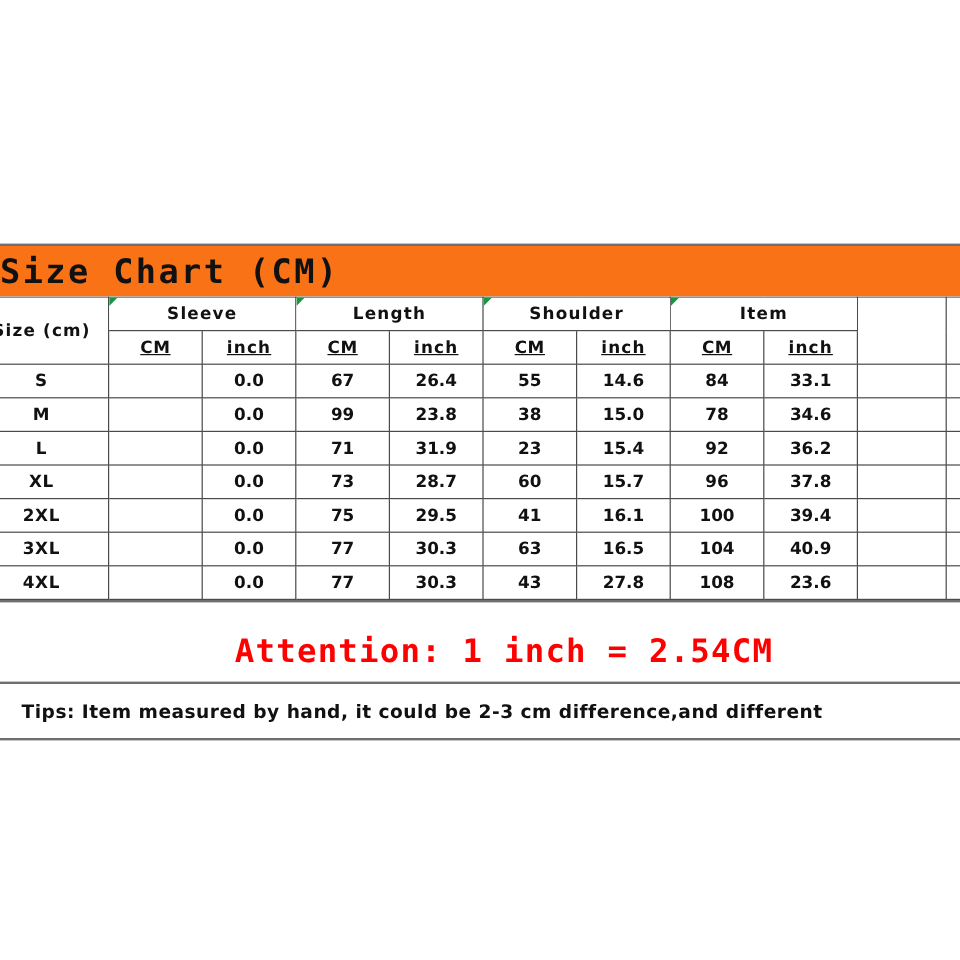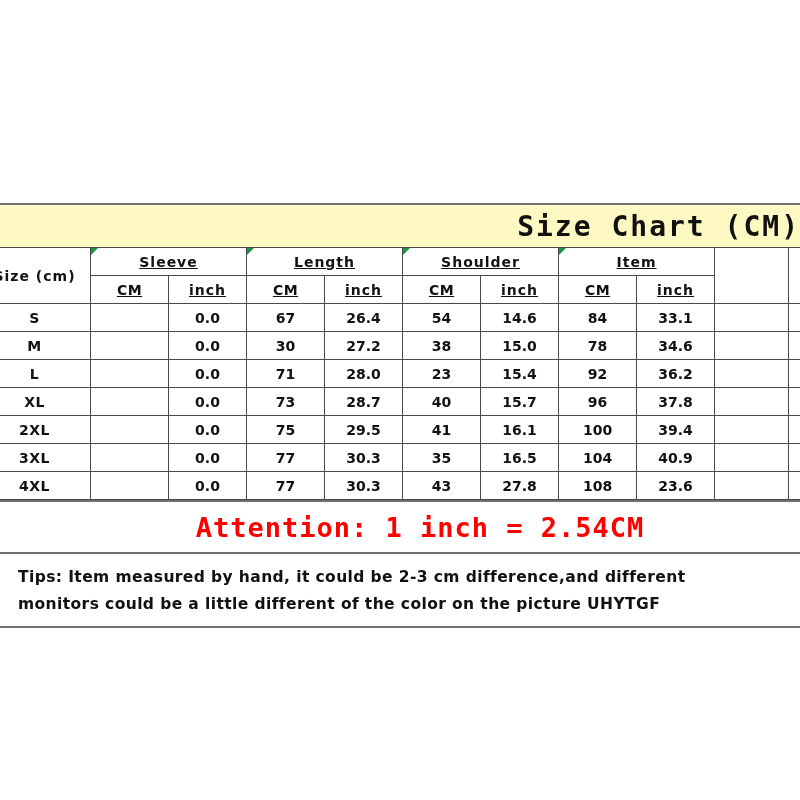--- a/index.html
+++ b/index.html
@@ -36,22 +36,22 @@
   .rule {
     width: 800px;
     height: 2px;
     background: #6f6f6f;
   }
 
   .title-row {
     height: 42px;
     display: flex;
     align-items: center;
-    justify-content: flex-end;
-    background: #fef9c3;
+    justify-content: flex-start;
+    background: #f97316;
   }
   .title-text {
     font-family: "DejaVu Sans Mono", "Liberation Mono", monospace;
     font-size: 28px;
     font-weight: 700;
     color: #111111;
     letter-spacing: 2px;
     white-space: nowrap;
   }
 
@@ -95,21 +95,20 @@
   .c-pad   { width: 74px; }
 
   
   .grp-head {
     height: 44px;
     font-family: "DejaVu Sans", "Liberation Sans", sans-serif;
     font-size: 15px;
     font-weight: 700;
     letter-spacing: 1px;
     position: relative;
-    text-decoration: underline;
   }
   
   .grp-head.marked::before {
     content: "";
     position: absolute;
     left: 0;
     top: 0;
     width: 0;
     height: 0;
     border-top: 7px solid #1a9641;
@@ -143,20 +142,21 @@
 
   .blank-cell { background: #ffffff; }
 
   
   .attention-row {
     height: 50px;
     display: flex;
     align-items: center;
     justify-content: center;
     background: #ffffff;
+    margin-top: 16px;
   }
   .attention-text {
     font-family: "DejaVu Sans Mono", "Liberation Mono", monospace;
     font-size: 27px;
     font-weight: 700;
     color: #ff0000;
     letter-spacing: 1px;
     white-space: nowrap;
     padding-left: 40px;
   }
@@ -226,60 +226,60 @@
               <th class="unit-head">inch</th>
             </tr>
           </thead>
           <tbody>
               <tr>
                 <td class="size-label">S</td>
                 <td></td>
                 <td>0.0</td>
                 <td>67</td>
                 <td>26.4</td>
-                <td>54</td>
+                <td>55</td>
                 <td>14.6</td>
                 <td>84</td>
                 <td>33.1</td>
                 <td class="blank-cell"></td>
                 <td class="blank-cell"></td>
               </tr>
               <tr>
                 <td class="size-label">M</td>
                 <td></td>
                 <td>0.0</td>
-                <td>30</td>
-                <td>27.2</td>
+                <td>99</td>
+                <td>23.8</td>
                 <td>38</td>
                 <td>15.0</td>
                 <td>78</td>
                 <td>34.6</td>
                 <td class="blank-cell"></td>
                 <td class="blank-cell"></td>
               </tr>
               <tr>
                 <td class="size-label">L</td>
                 <td></td>
                 <td>0.0</td>
                 <td>71</td>
-                <td>28.0</td>
+                <td>31.9</td>
                 <td>23</td>
                 <td>15.4</td>
                 <td>92</td>
                 <td>36.2</td>
                 <td class="blank-cell"></td>
                 <td class="blank-cell"></td>
               </tr>
               <tr>
                 <td class="size-label">XL</td>
                 <td></td>
                 <td>0.0</td>
                 <td>73</td>
                 <td>28.7</td>
-                <td>40</td>
+                <td>60</td>
                 <td>15.7</td>
                 <td>96</td>
                 <td>37.8</td>
                 <td class="blank-cell"></td>
                 <td class="blank-cell"></td>
               </tr>
               <tr>
                 <td class="size-label">2XL</td>
                 <td></td>
                 <td>0.0</td>
@@ -291,21 +291,21 @@
                 <td>39.4</td>
                 <td class="blank-cell"></td>
                 <td class="blank-cell"></td>
               </tr>
               <tr>
                 <td class="size-label">3XL</td>
                 <td></td>
                 <td>0.0</td>
                 <td>77</td>
                 <td>30.3</td>
-                <td>35</td>
+                <td>63</td>
                 <td>16.5</td>
                 <td>104</td>
                 <td>40.9</td>
                 <td class="blank-cell"></td>
                 <td class="blank-cell"></td>
               </tr>
               <tr>
                 <td class="size-label">4XL</td>
                 <td></td>
                 <td>0.0</td>
@@ -326,20 +326,19 @@
     <div class="rule"></div>
 
     <div class="attention-row">
       <div class="attention-text">Attention: 1 inch = 2.54CM</div>
     </div>
 
     <div class="rule"></div>
 
     <div class="tips-row">
       <div class="tips-line">Tips: Item measured by hand, it could be 2-3 cm difference,and different</div>
-      <div class="tips-line">monitors could be a little different of the color on the picture UHYTGF</div>
     </div>
 
     <div class="rule"></div>
 
   </div>
 
 </div>
 
 </body></html>

